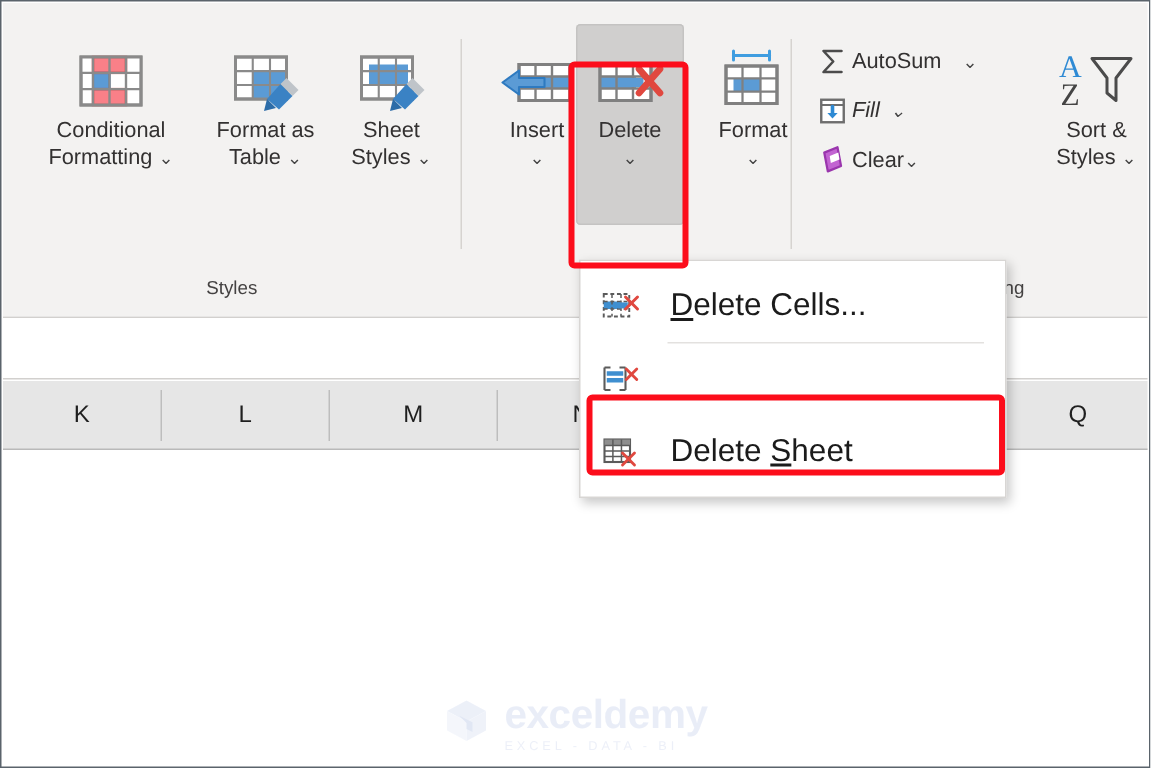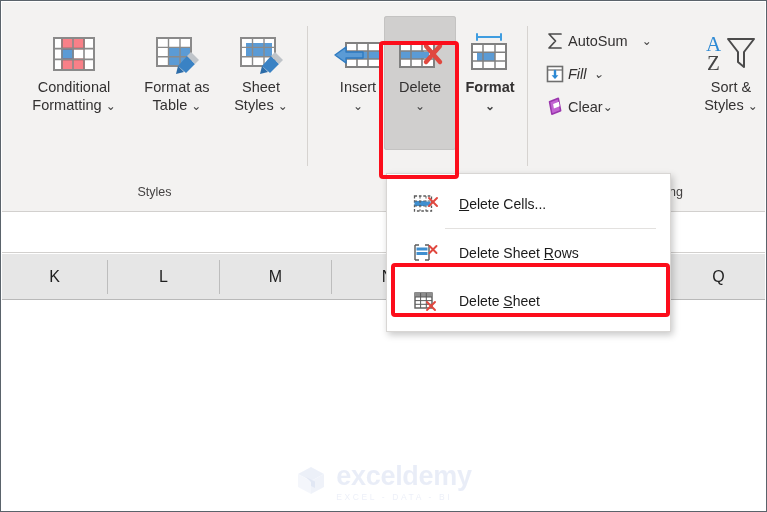--- a/index.html
+++ b/index.html
@@ -82,21 +82,21 @@
   .menu{
     position:absolute;left:385px;top:172px;width:285px;
     background:#ffffff;
     border:1px solid #d8d6d4;
     box-shadow:2px 3px 7px rgba(0,0,0,.22);
     padding:6px 0 6px 0;
     box-sizing:border-box;
   }
   .menu-item{
     position:relative;height:48px;display:flex;align-items:center;
-    padding-left:26px;font-size:14px;color:#1b1b1b;
+    padding-left:14px;font-size:21px;color:#1b1b1b;
   }
   .menu-item .mico{width:46px;display:flex;align-items:center;justify-content:flex-start;}
   .menu-sep{height:1px;background:#e3e1df;margin:0 14px 0 58px;}
   .ul{text-decoration:underline;}
 
   
   .redbox{
     position:absolute;border:4px solid #fc0d1b;border-radius:4px;
     box-sizing:border-box;pointer-events:none;
   }
@@ -244,21 +244,21 @@
               <line x1="45" y1="12" x2="31" y2="28"></line>
             </g>
           </svg>
         </div>
         <div class="lbl">
           <span>Delete</span><br>
           <span class="chev">⌄</span>
         </div>
       </div>
 
-      <div class="bigbtn" style="left:146px;width:72px;font-weight:bold;">
+      <div class="bigbtn" style="left:158px;width:72px;">
         <div class="ico">
           <svg width="50" height="42" viewBox="0 0 50 42">
             <g stroke="#3f9de0" stroke-width="2" stroke-linecap="round">
               <line x1="12" y1="5" x2="36" y2="5"></line>
               <line x1="12" y1="2" x2="12" y2="8"></line>
               <line x1="36" y1="2" x2="36" y2="8"></line>
             </g>
             <rect x="7" y="12" width="34" height="25" fill="#ffffff" stroke="#808080" stroke-width="2"></rect>
             <rect x="12" y="20" width="18" height="9" fill="#5b9bd5"></rect>
             <g stroke="#808080" stroke-width="1.5">
@@ -380,21 +380,20 @@
           <path d="M2 4 L6 4 M2 4 L2 19 M2 19 L6 19" fill="none" stroke="#5b5b5b" stroke-width="1.4"></path>
           <path d="M16 4 L12 4 M16 4 L16 19 M16 19 L12 19" fill="none" stroke="#5b5b5b" stroke-width="1.4"></path>
           <rect x="3.5" y="6.5" width="11" height="3" fill="#3f8fd0"></rect>
           <rect x="3.5" y="11" width="11" height="3" fill="#3f8fd0"></rect>
           <g stroke="#e0483f" stroke-width="1.9" stroke-linecap="round">
             <line x1="16.5" y1="5" x2="23.5" y2="12"></line>
             <line x1="23.5" y1="5" x2="16.5" y2="12"></line>
           </g>
         </svg>
       </span>
-      <span><span>Delete Sheet </span><span class="ul">R</span><span>ows</span></span>
     </div>
 
 
     <div class="menu-item">
       <span class="mico">
         <svg width="26" height="24" viewBox="0 0 26 24">
           <rect x="2" y="4" width="17" height="15" fill="#ffffff" stroke="#5b5b5b" stroke-width="1.4"></rect>
           <rect x="2" y="4" width="17" height="4" fill="#8e8e8e"></rect>
           <g stroke="#5b5b5b" stroke-width="1">
             <line x1="2" y1="8" x2="19" y2="8"></line>

